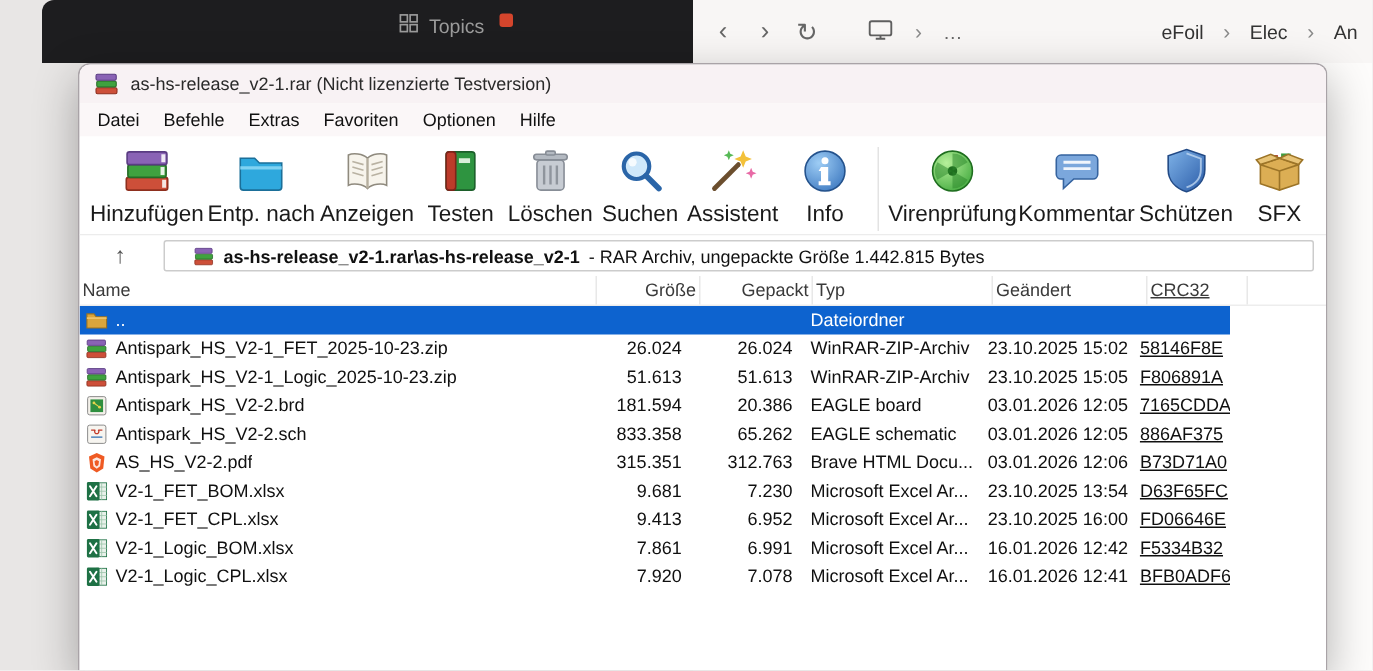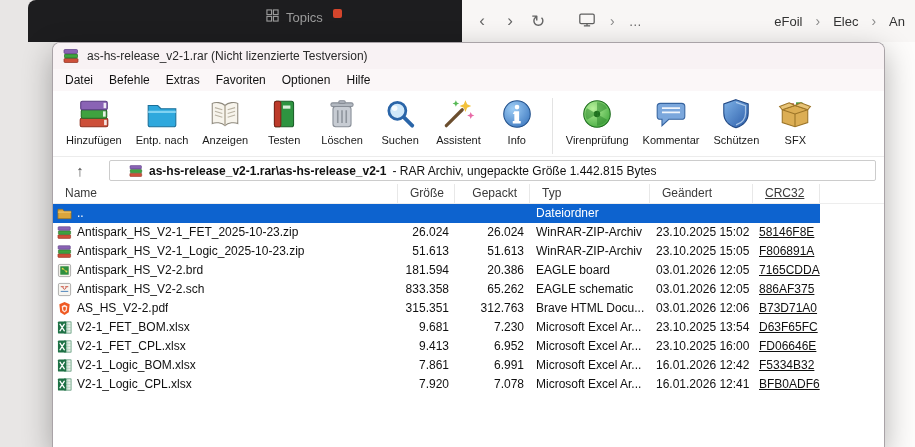--- a/index.html
+++ b/index.html
@@ -36,39 +36,39 @@
 
   .menubar { height:22px; flex:0 0 22px; background:#fbf7f8; display:flex; align-items:center;
              padding:0 4px; font-size:12px; color:#111; }
   .menu-item { padding:2px 8px; }
 
   .toolbar { height:66px; flex:0 0 66px; background:#fff; border-bottom:1px solid #ececec;
              display:flex; align-items:flex-start; padding:3px 2px 0 6px; }
   .tb-btn { display:flex; flex-direction:column; align-items:center; gap:3px;
             min-width:58px; padding:3px 7px 2px; }
   .tb-icon, .tb-icon svg { width:34px; height:34px; display:block; }
-  .tb-label { font-size:11px; color:#1a1a1a; white-space:nowrap; }
+  .tb-label { font-size:15px; color:#1a1a1a; white-space:nowrap; }
   .tb-sep { width:1px; height:56px; background:#e3e3e3; margin:4px 6px 0; }
 
   .addressbar { height:27px; flex:0 0 27px; background:#fff; display:flex; align-items:center;
                 padding:0 8px 0 10px; gap:12px; }
   .up-btn { width:34px; text-align:center; font-size:15px; color:#555; }
   .addr-field { flex:1; height:21px; border:1px solid #cccccc; border-radius:2px; background:#fff;
                 display:flex; align-items:center; gap:6px; padding:0 19px; font-size:12px; color:#111;
                 white-space:nowrap; overflow:hidden; }
   .addr-icon svg { width:14px; height:14px; display:block; }
   .addr-path { font-weight:bold; }
 
   .list-header { height:20px; flex:0 0 20px; background:#fff; border-bottom:1px solid #ededed;
                  display:flex; font-size:12px; color:#3a3a3a; }
-  .hcell { border-right:1px solid #e8e8e8; padding:2px 12px; white-space:nowrap; overflow:hidden; }
+  .hcell { border-right:1px solid #e8e8e8; padding:2px 2px; white-space:nowrap; overflow:hidden; }
   .hfill { flex:1; border-right:none; }
 
   .col-name   { width:345px; }
-  .col-size   { width:57px;  text-align:right; }
+  .col-size   { width:57px;  text-align:right;margin-left:12px; }
   .col-packed { width:75px;  text-align:right; }
   .col-type   { width:120px; }
   .col-mod    { width:103px; }
   .col-crc    { width:67px;text-decoration:underline;  }
 
   .file-list { flex:1; background:#fff; overflow:hidden; font-size:12px; color:#101010; }
   .frow { display:flex; height:19px; width:767px; align-items:center; }
   .frow .cell { padding:0 6px; height:19px; line-height:19px; white-space:nowrap; overflow:hidden; }
   .frow .col-name { display:flex; align-items:center; gap:5px; padding-left:4px; }
   .ficon { flex:0 0 15px; width:15px; height:15px; }

